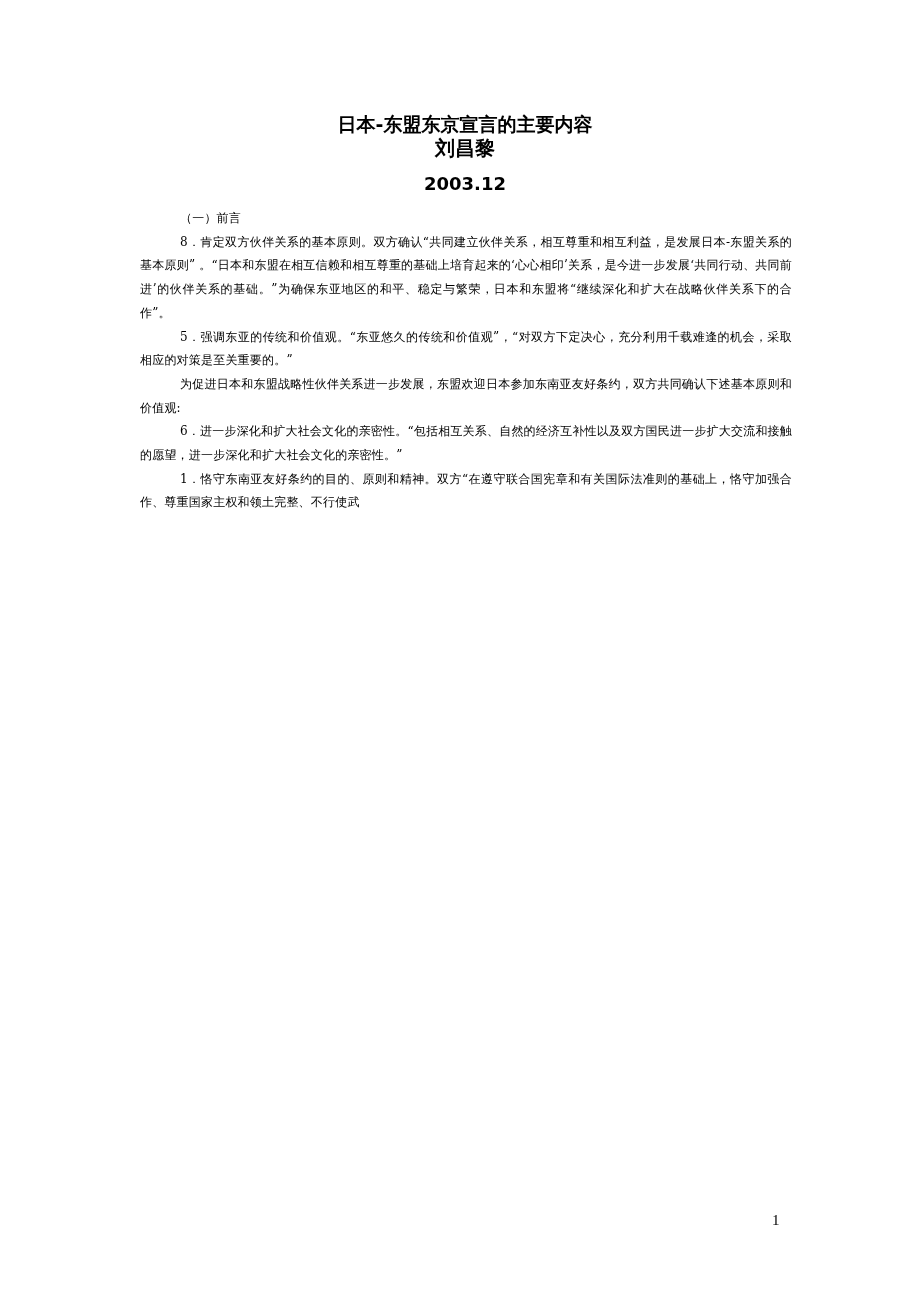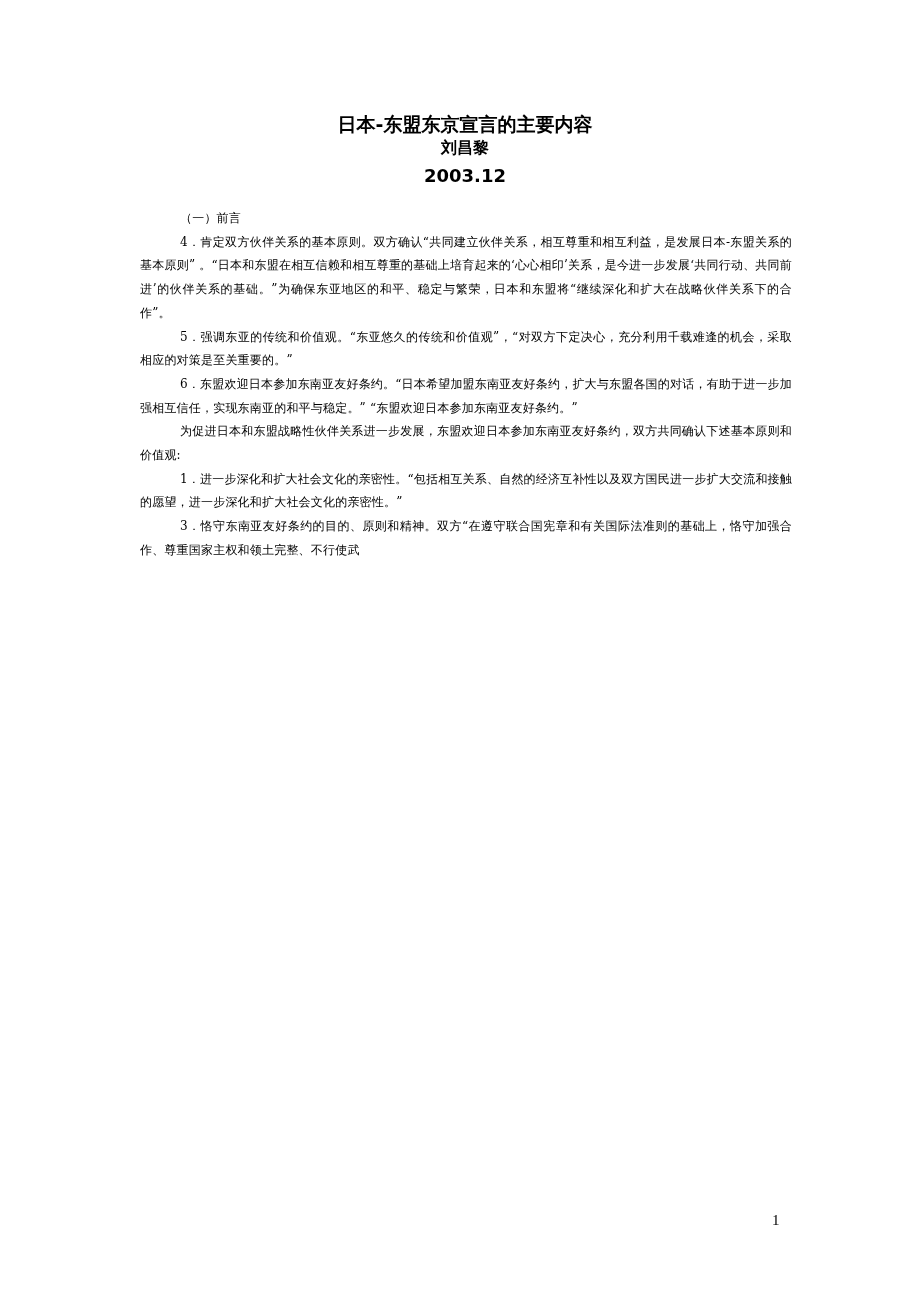--- a/index.html
+++ b/index.html
@@ -3,46 +3,45 @@
 <meta charset="utf-8">
 <style>
   html, body { margin: 0; padding: 0; background: #ffffff; }
   body { width: 920px; height: 1302px; position: relative; overflow: hidden;
          font-family: "DejaVu Serif", "Liberation Serif", serif; color: #000; }
   .page { position: absolute; left: 0; top: 0; width: 752px; height: 1302px; background: #fff; }
   .header { position: absolute; left: 140px; width: 650px; top: 112px; text-align: center; }
   .title { font-family: "DejaVu Sans", "Liberation Sans", sans-serif; font-weight: bold;
            font-size: 19px; line-height: 24px; margin: 0; }
   .author { font-family: "DejaVu Sans", "Liberation Sans", sans-serif; font-weight: bold;
-            font-size: 16px; line-height: 24px; margin: 0; }
+            font-size: 20px; line-height: 24px; margin: 0; }
   .date { font-family: "DejaVu Sans", "Liberation Sans", sans-serif; font-weight: bold;
-          font-size: 18px; line-height: 24px; margin: 4px; }
+          font-size: 18px; line-height: 24px; margin: 12px; }
   .body { position: absolute; left: 140px; top: 207px; width: 652px;
           font-size: 12px; line-height: 23.7px; letter-spacing: 0.2px; text-align: justify; }
   .body p { margin: 0; }
   .section-heading { text-indent: 40px; }
   .para { text-indent: 40px; }
   .page-number { position: absolute; left: 772px; top: 1212px; font-size: 15px;
                  font-family: "Liberation Serif", serif; }
 </style>
 </head>
 <body>
 
 <div class="page">
   <div class="header">
     <p class="title">日本-东盟东京宣言的主要内容</p>
     <p class="author">刘昌黎</p>
     <p class="date">2003.12</p>
   </div>
 
   <div class="body">
     <p class="section-heading">（一）前言</p>
-    <p class="para">4．肯定双方伙伴关系的基本原则。双方确认“共同建立伙伴关系，相互尊重和相互利益，是发展日本-东盟关系的基本原则” 。“日本和东盟在相互信赖和相互尊重的基础上培育起来的‘心心相印’关系，是今进一步发展‘共同行动、共同前进’的伙伴关系的基础。”为确保东亚地区的和平、稳定与繁荣，日本和东盟将“继续深化和扩大在战略伙伴关系下的合作”。</p>
+    <p class="para">8．肯定双方伙伴关系的基本原则。双方确认“共同建立伙伴关系，相互尊重和相互利益，是发展日本-东盟关系的基本原则” 。“日本和东盟在相互信赖和相互尊重的基础上培育起来的‘心心相印’关系，是今进一步发展‘共同行动、共同前进’的伙伴关系的基础。”为确保东亚地区的和平、稳定与繁荣，日本和东盟将“继续深化和扩大在战略伙伴关系下的合作”。</p>
     <p class="para">5．强调东亚的传统和价值观。“东亚悠久的传统和价值观”，“对双方下定决心，充分利用千载难逢的机会，采取相应的对策是至关重要的。”</p>
-    <p class="para">6．东盟欢迎日本参加东南亚友好条约。“日本希望加盟东南亚友好条约，扩大与东盟各国的对话，有助于进一步加强相互信任，实现东南亚的和平与稳定。” “东盟欢迎日本参加东南亚友好条约。”</p>
 
     <p class="para">为促进日本和东盟战略性伙伴关系进一步发展，东盟欢迎日本参加东南亚友好条约，双方共同确认下述基本原则和价值观:</p>
-    <p class="para">1．进一步深化和扩大社会文化的亲密性。“包括相互关系、自然的经济互补性以及双方国民进一步扩大交流和接触的愿望，进一步深化和扩大社会文化的亲密性。”</p>
-    <p class="para">3．恪守东南亚友好条约的目的、原则和精神。双方“在遵守联合国宪章和有关国际法准则的基础上，恪守加强合作、尊重国家主权和领土完整、不行使武</p>
+    <p class="para">6．进一步深化和扩大社会文化的亲密性。“包括相互关系、自然的经济互补性以及双方国民进一步扩大交流和接触的愿望，进一步深化和扩大社会文化的亲密性。”</p>
+    <p class="para">1．恪守东南亚友好条约的目的、原则和精神。双方“在遵守联合国宪章和有关国际法准则的基础上，恪守加强合作、尊重国家主权和领土完整、不行使武</p>
   </div>
 
   <div class="page-number">1</div>
 </div>
 
 </body></html>

